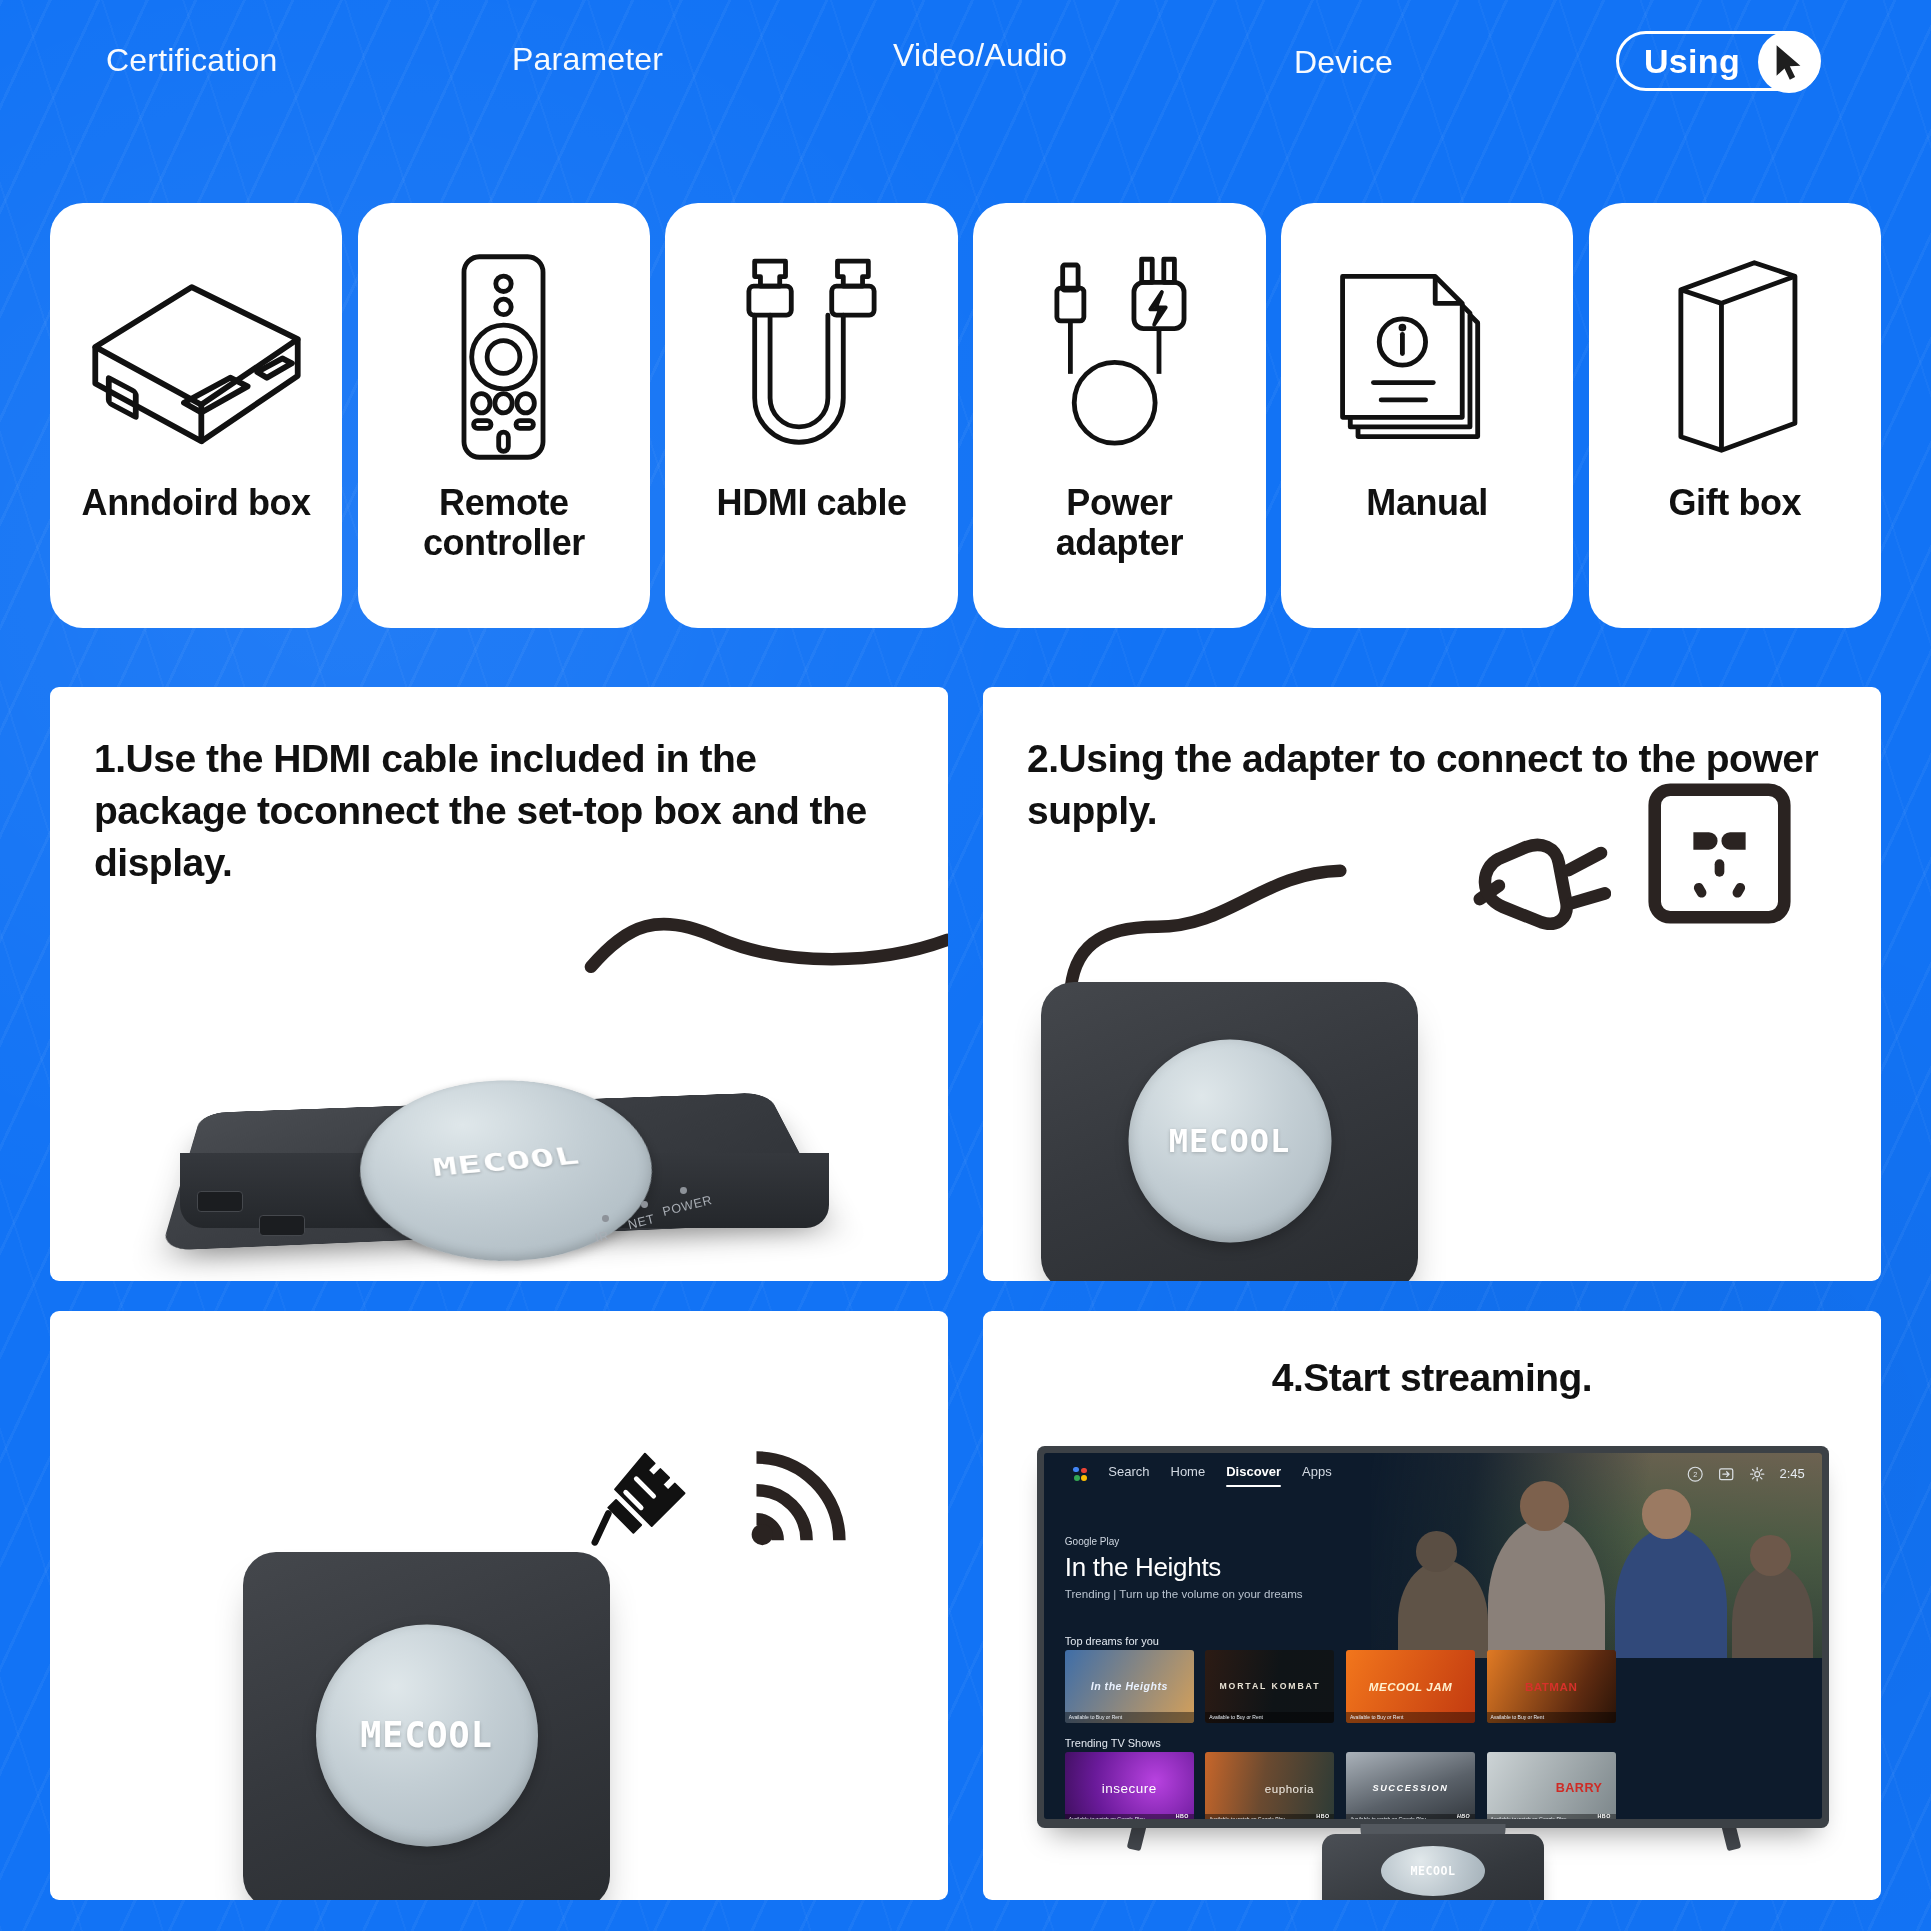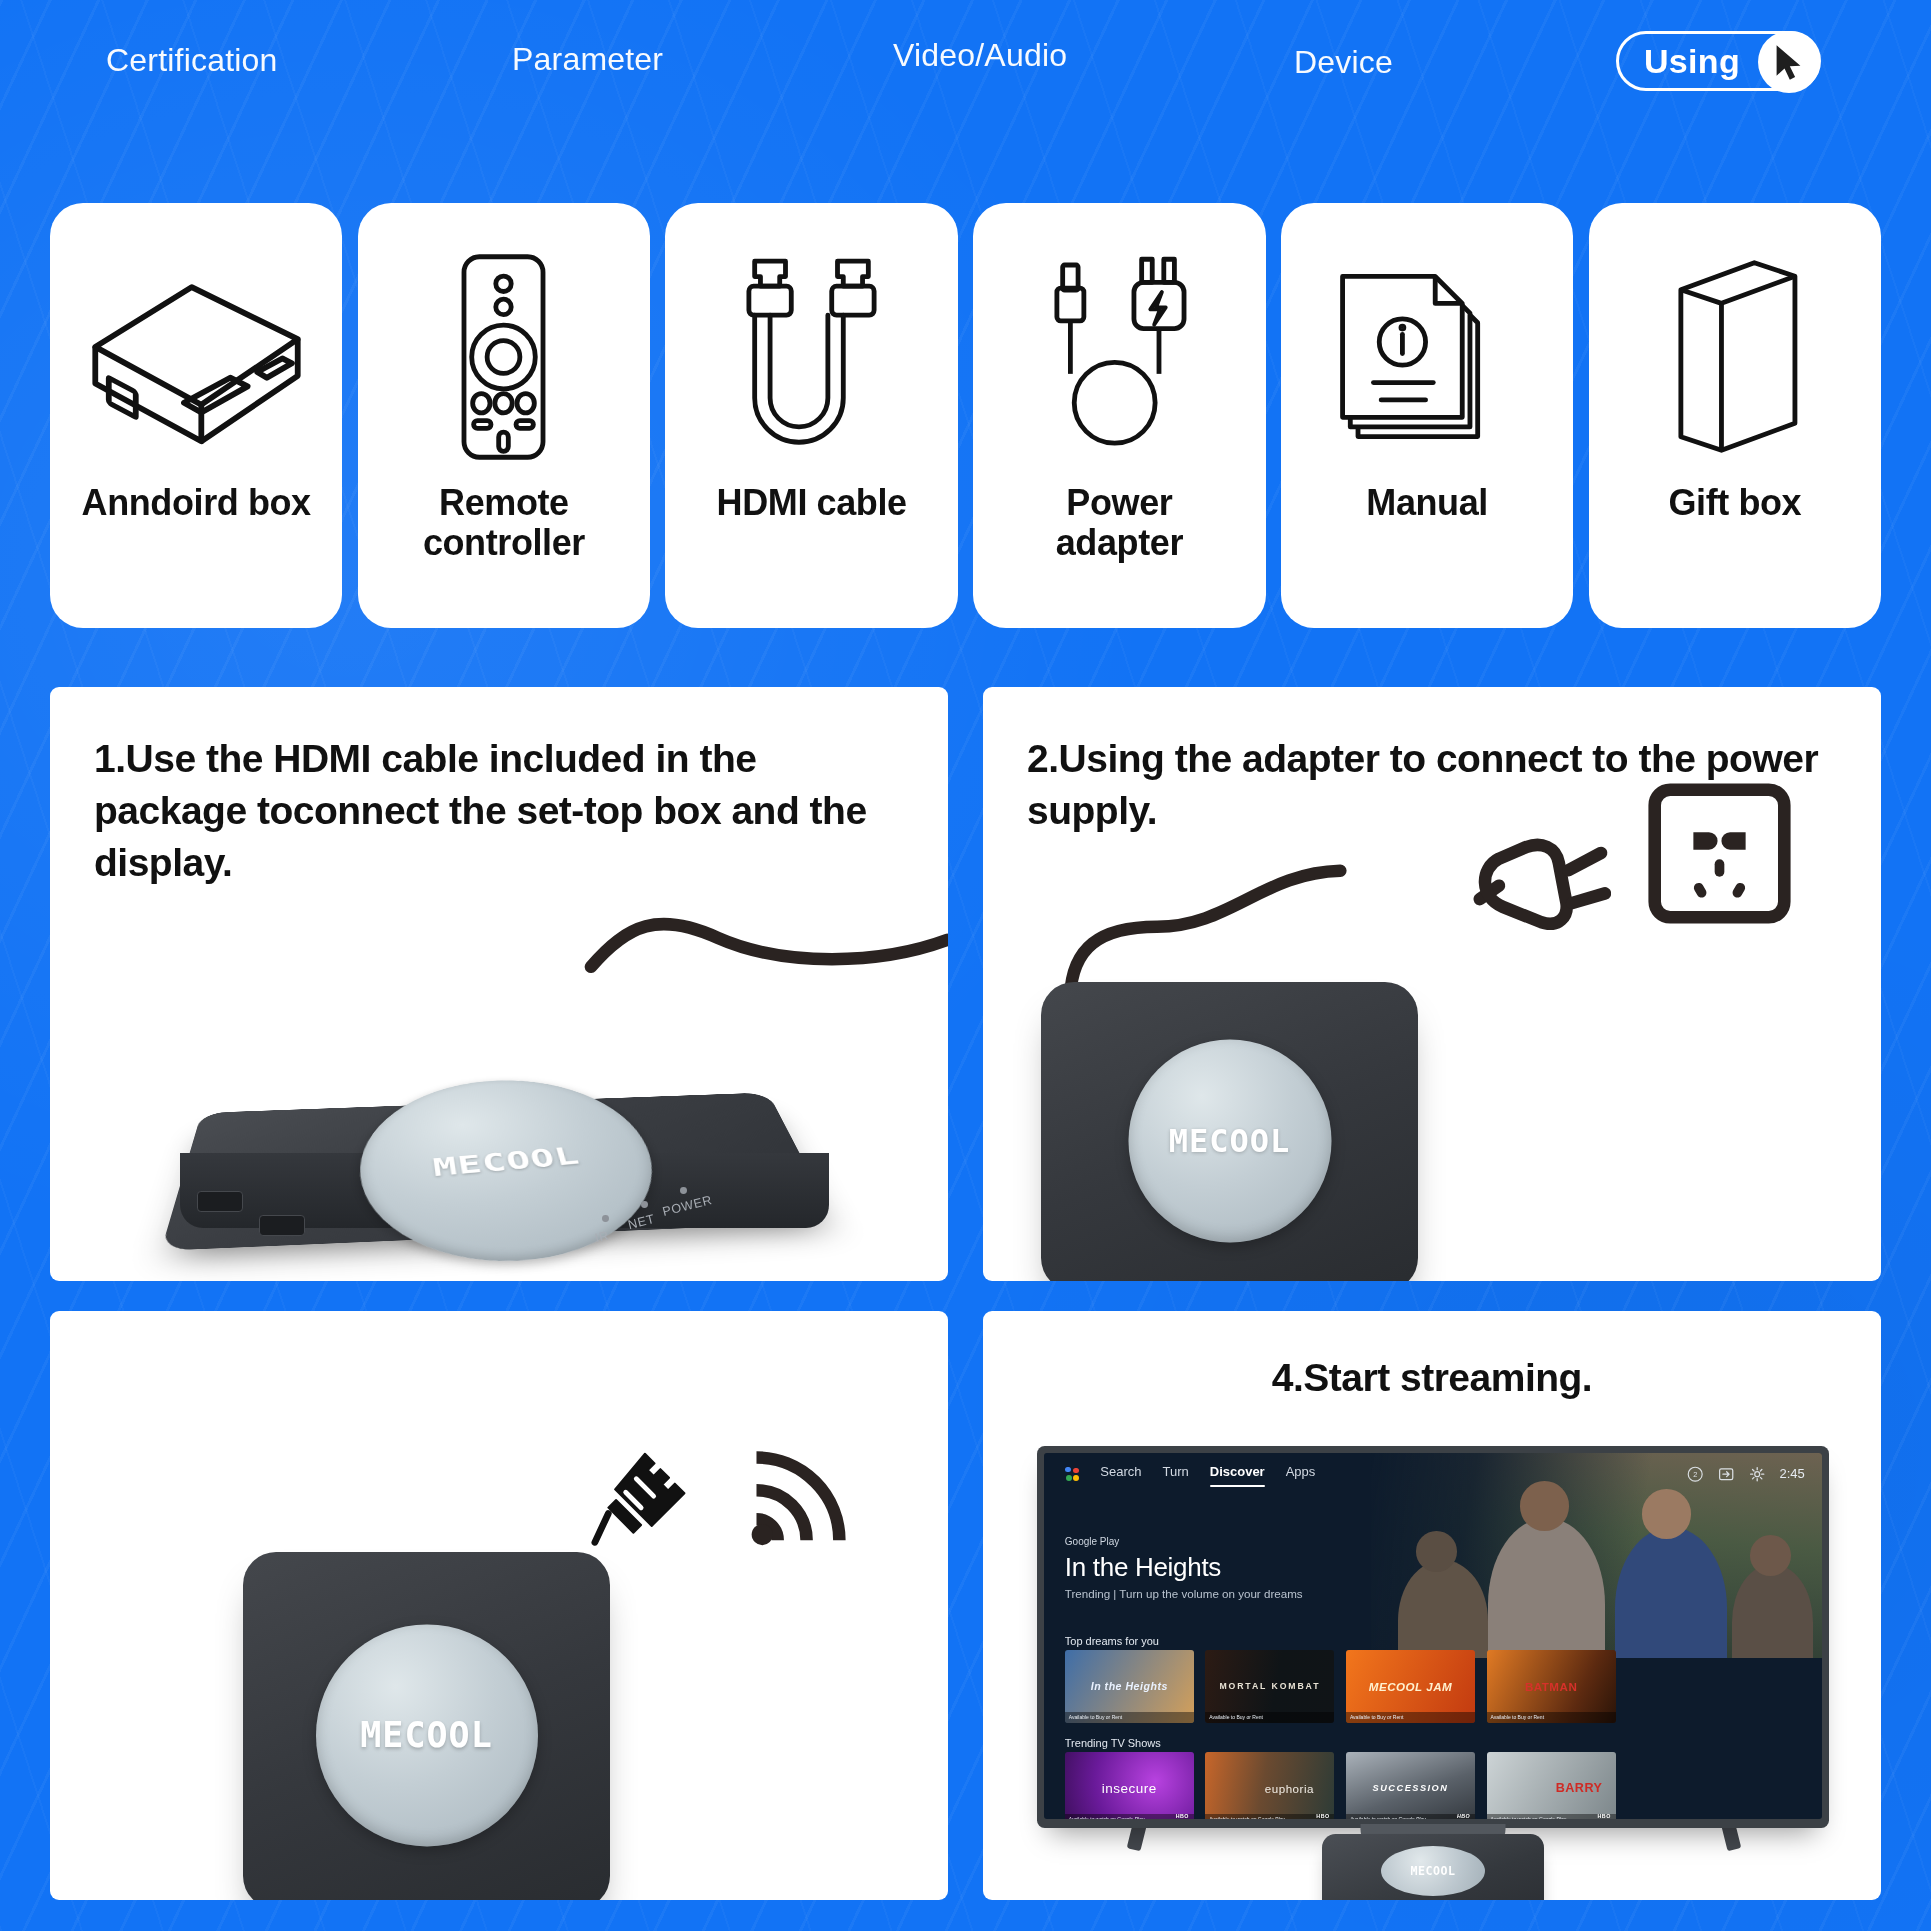--- a/index.html
+++ b/index.html
@@ -282,21 +282,21 @@
     background: #7d6a5c;
     border-radius: 50% 50% 0 0 / 62% 62% 0 0;
   }
   .hero-head {
     position: absolute;
     border-radius: 50%;
     background: #6f5c4d;
   }
   .tv-topbar {
     position: absolute;
-    left: 0; top: 0; right: 0;
+    left: 8px; top: 0; right: 0;
     height: 42px;
     display: flex;
     align-items: center;
     padding-left: 21px;
     gap: 21px;
     z-index: 5;
   }
   .g-dots { position: relative; width: 14.5px; height: 14.5px; }
   .g-dots i { position: absolute; width: 5.8px; height: 5.8px; border-radius: 50%; display:block; }
   .tv-tab {
@@ -675,21 +675,21 @@
           </div>
 
           <div class="tv-topbar">
             <span class="g-dots">
               <i style="left:0; top:0; background:#4285f4;"></i>
               <i style="left:8.7px; top:1px; background:#ea4335;"></i>
               <i style="left:1px; top:8.7px; background:#34a853;"></i>
               <i style="left:8.7px; top:8.7px; background:#fbbc05;"></i>
             </span>
             <span class="tv-tab">Search</span>
-            <span class="tv-tab">Turn</span>
+            <span class="tv-tab">Home</span>
             <span class="tv-tab active">Discover</span>
             <span class="tv-tab">Apps</span>
 
             <span class="tv-right">
               <span class="tv-ico">
                 <svg viewBox="0 0 20 20" style="font-size:13.5px">
                   <circle cx="10" cy="10" r="8.5" fill="none" stroke="#e6ebf1" stroke-width="1.4"></circle>
                   <text x="10" y="13.6" font-size="9" fill="#e6ebf1" text-anchor="middle" font-family="Liberation Sans">2</text>
                 </svg>
               </span>

